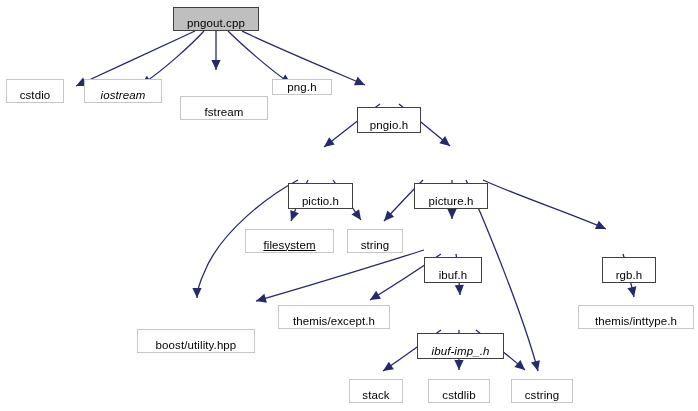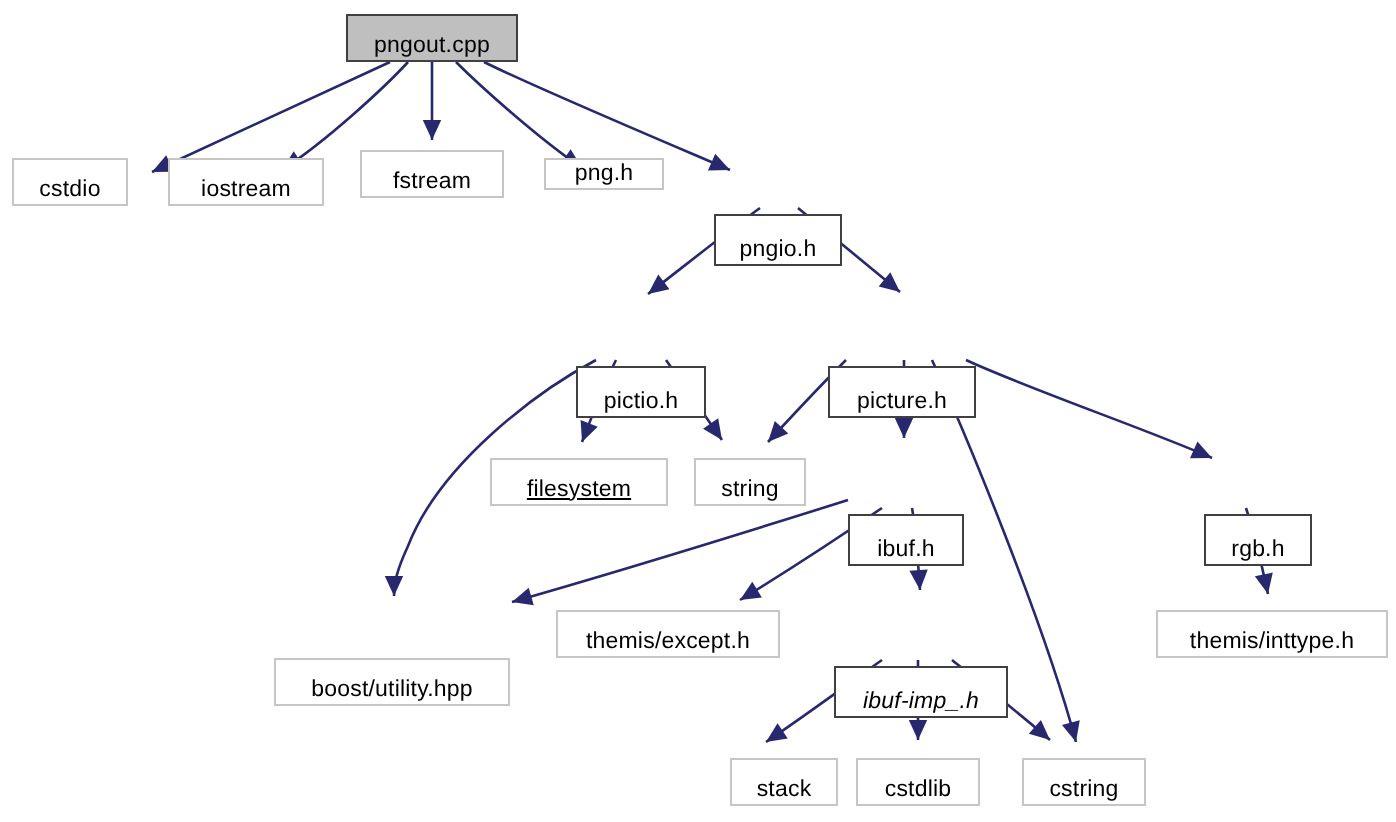--- a/index.html
+++ b/index.html
@@ -100,24 +100,24 @@
       <path d="M 623,254 C 627,266 631,283 634,297" fill="none" stroke="#27286e" stroke-width="1.3"></path>
       <polygon points="634,297 627.4068180079353,288.1858096673879 636.4026002174473,286.2581420510639" fill="#27286e"></polygon>
     </svg>
   <div id="nodes-layer">
       <div class="node-box root" style="left: 173px; top: 7px; width: 86px; height: 24px;">
         <span class="node-label">pngout.cpp</span>
       </div>
       <div class="node-box" style="left: 6px; top: 79px; width: 58px; height: 24px;">
         <span class="node-label">cstdio</span>
       </div>
-      <div class="node-box" style="left: 84px; top: 79px; width: 78px; height: 24px;">
+      <div class="node-box" style="left: 84px; top: 79px; width: 78px; height: 24px; font-style: italic;">
         <span class="node-label">iostream</span>
       </div>
-      <div class="node-box" style="left: 180px; top: 75px; width: 72px; height: 24px;">
+      <div class="node-box" style="left: 180px; top: 96px; width: 88px; height: 24px;">
         <span class="node-label">fstream</span>
       </div>
       <div class="node-box" style="left: 272px; top: 79px; width: 60px; height: 16px;">
         <span class="node-label">png.h</span>
       </div>
       <div class="node-box emph" style="left: 357px; top: 78px; width: 64px; height: 26px;">
         <span class="node-label">pngio.h</span>
       </div>
       <div class="node-box emph" style="left: 288px; top: 154px; width: 65px; height: 26px;">
         <span class="node-label">pictio.h</span>
@@ -142,21 +142,21 @@
       </div>
       <div class="node-box" style="left: 278px; top: 305px; width: 112px; height: 24px;">
         <span class="node-label">themis/except.h</span>
       </div>
       <div class="node-box emph" style="left: 417px; top: 304px; width: 87px; height: 26px; font-style: italic;">
         <span class="node-label">ibuf-imp_.h</span>
       </div>
       <div class="node-box" style="left: 578px; top: 305px; width: 116px; height: 24px;">
         <span class="node-label">themis/inttype.h</span>
       </div>
-      <div class="node-box" style="left: 349px; top: 379px; width: 54px; height: 24px; margin-left: 16px;">
+      <div class="node-box" style="left: 349px; top: 379px; width: 54px; height: 24px;">
         <span class="node-label">stack</span>
       </div>
       <div class="node-box" style="left: 428px; top: 379px; width: 62px; height: 24px;">
         <span class="node-label">cstdlib</span>
       </div>
       <div class="node-box" style="left: 511px; top: 379px; width: 62px; height: 24px;">
         <span class="node-label">cstring</span>
       </div>
     </div>
 </div>

